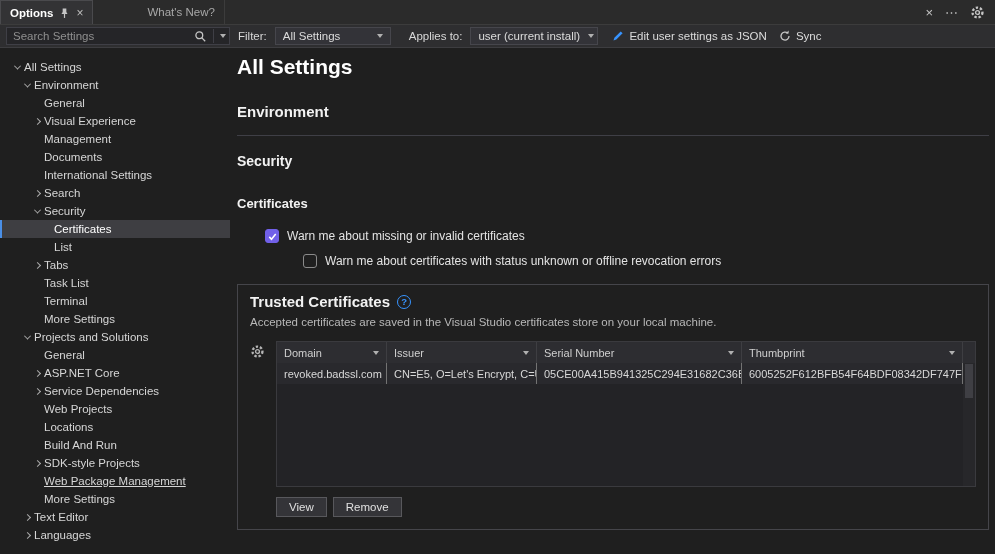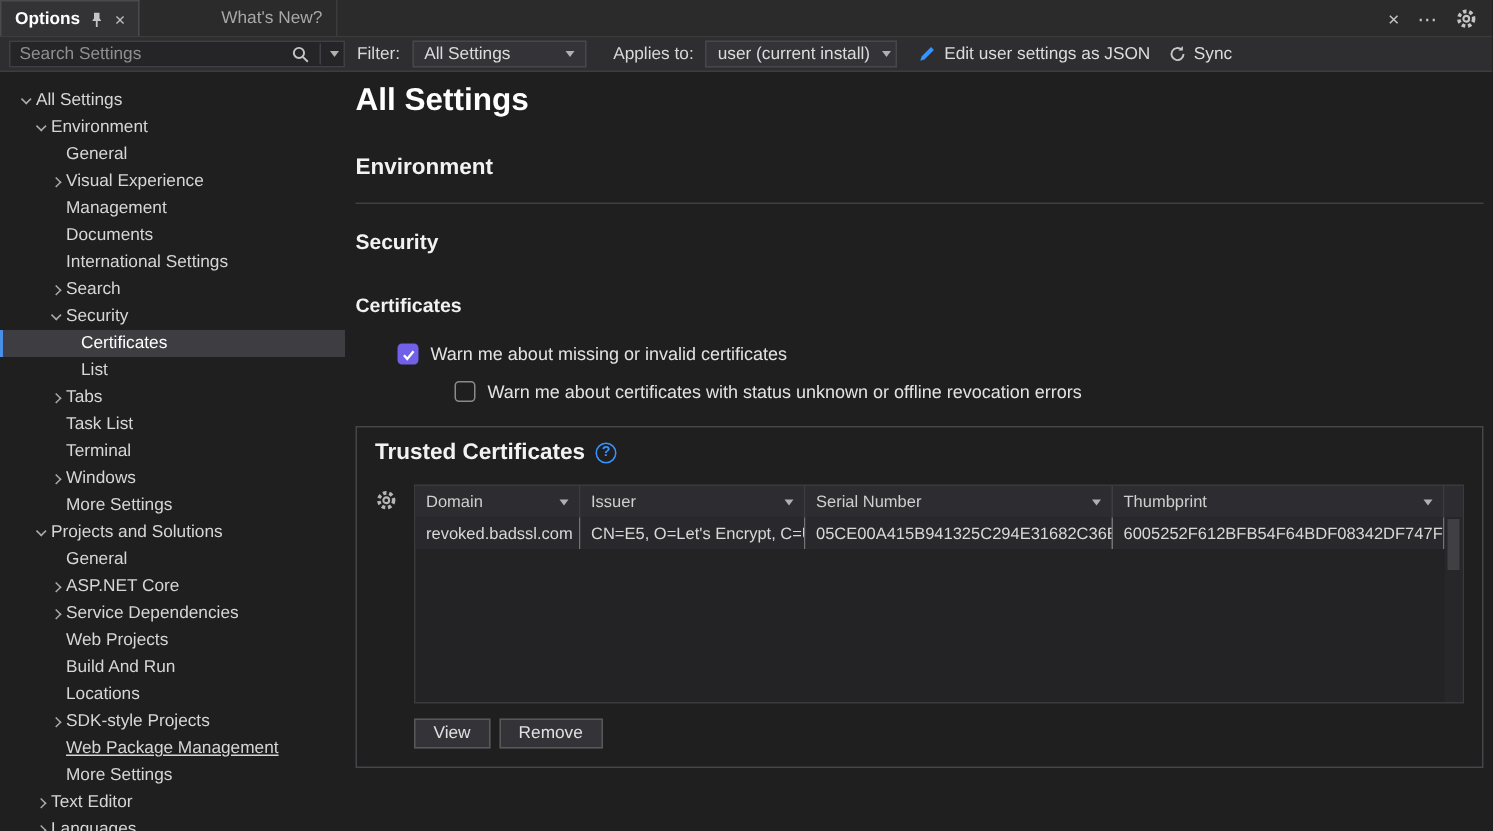--- a/index.html
+++ b/index.html
@@ -274,26 +274,20 @@
         </div>
         <div class="tree-row" style="padding-left: 30px;">
           <span class="chev-slot"></span>
           <span>Task List</span>
         </div>
         <div class="tree-row" style="padding-left: 30px;">
           <span class="chev-slot"></span>
           <span>Terminal</span>
         </div>
         <div class="tree-row" style="padding-left: 30px;">
-          <span class="chev-slot">
-            <span class="chev right"></span>
-          </span>
-          <span>Windows</span>
-        </div>
-        <div class="tree-row" style="padding-left: 30px;">
           <span class="chev-slot"></span>
           <span>More Settings</span>
         </div>
         <div class="tree-row" style="padding-left: 20px;">
           <span class="chev-slot">
             <span class="chev down"></span>
           </span>
           <span>Projects and Solutions</span>
         </div>
         <div class="tree-row" style="padding-left: 30px;">
@@ -311,25 +305,25 @@
             <span class="chev right"></span>
           </span>
           <span>Service Dependencies</span>
         </div>
         <div class="tree-row" style="padding-left: 30px;">
           <span class="chev-slot"></span>
           <span>Web Projects</span>
         </div>
         <div class="tree-row" style="padding-left: 30px;">
           <span class="chev-slot"></span>
+          <span>Locations</span>
+        </div>
+        <div class="tree-row" style="padding-left: 30px;">
+          <span class="chev-slot"></span>
           <span>Build And Run</span>
-        </div>
-        <div class="tree-row" style="padding-left: 30px;">
-          <span class="chev-slot"></span>
-          <span>Locations</span>
         </div>
         <div class="tree-row" style="padding-left: 30px;">
           <span class="chev-slot">
             <span class="chev right"></span>
           </span>
           <span>SDK-style Projects</span>
         </div>
         <div class="tree-row" style="padding-left: 30px; text-decoration: underline;">
           <span class="chev-slot"></span>
           <span>Web Package Management</span>
@@ -373,20 +367,21 @@
           
         </span>
         <span>Warn me about certificates with status unknown or offline revocation errors</span>
       </div>
 
       <div class="groupbox">
         <div class="gb-titlerow">
           <span class="gb-title">Trusted Certificates</span>
           <span class="help-icon">?</span>
         </div>
+        <div class="gb-desc">Accepted certificates are saved in the Visual Studio certificates store on your local machine.</div>
 
         <div class="table-area">
           <div class="gear-col">
             <svg width="15" height="15" viewBox="0 0 14 14">
               <circle cx="7" cy="7" r="4.6" fill="none" stroke="#b5b5b5" stroke-width="2.2" stroke-dasharray="2.2 1.7"></circle>
               <circle cx="7" cy="7" r="1.8" fill="none" stroke="#b5b5b5" stroke-width="1.3"></circle>
             </svg>
           </div>
           <div class="grid">
             <div class="thead">

